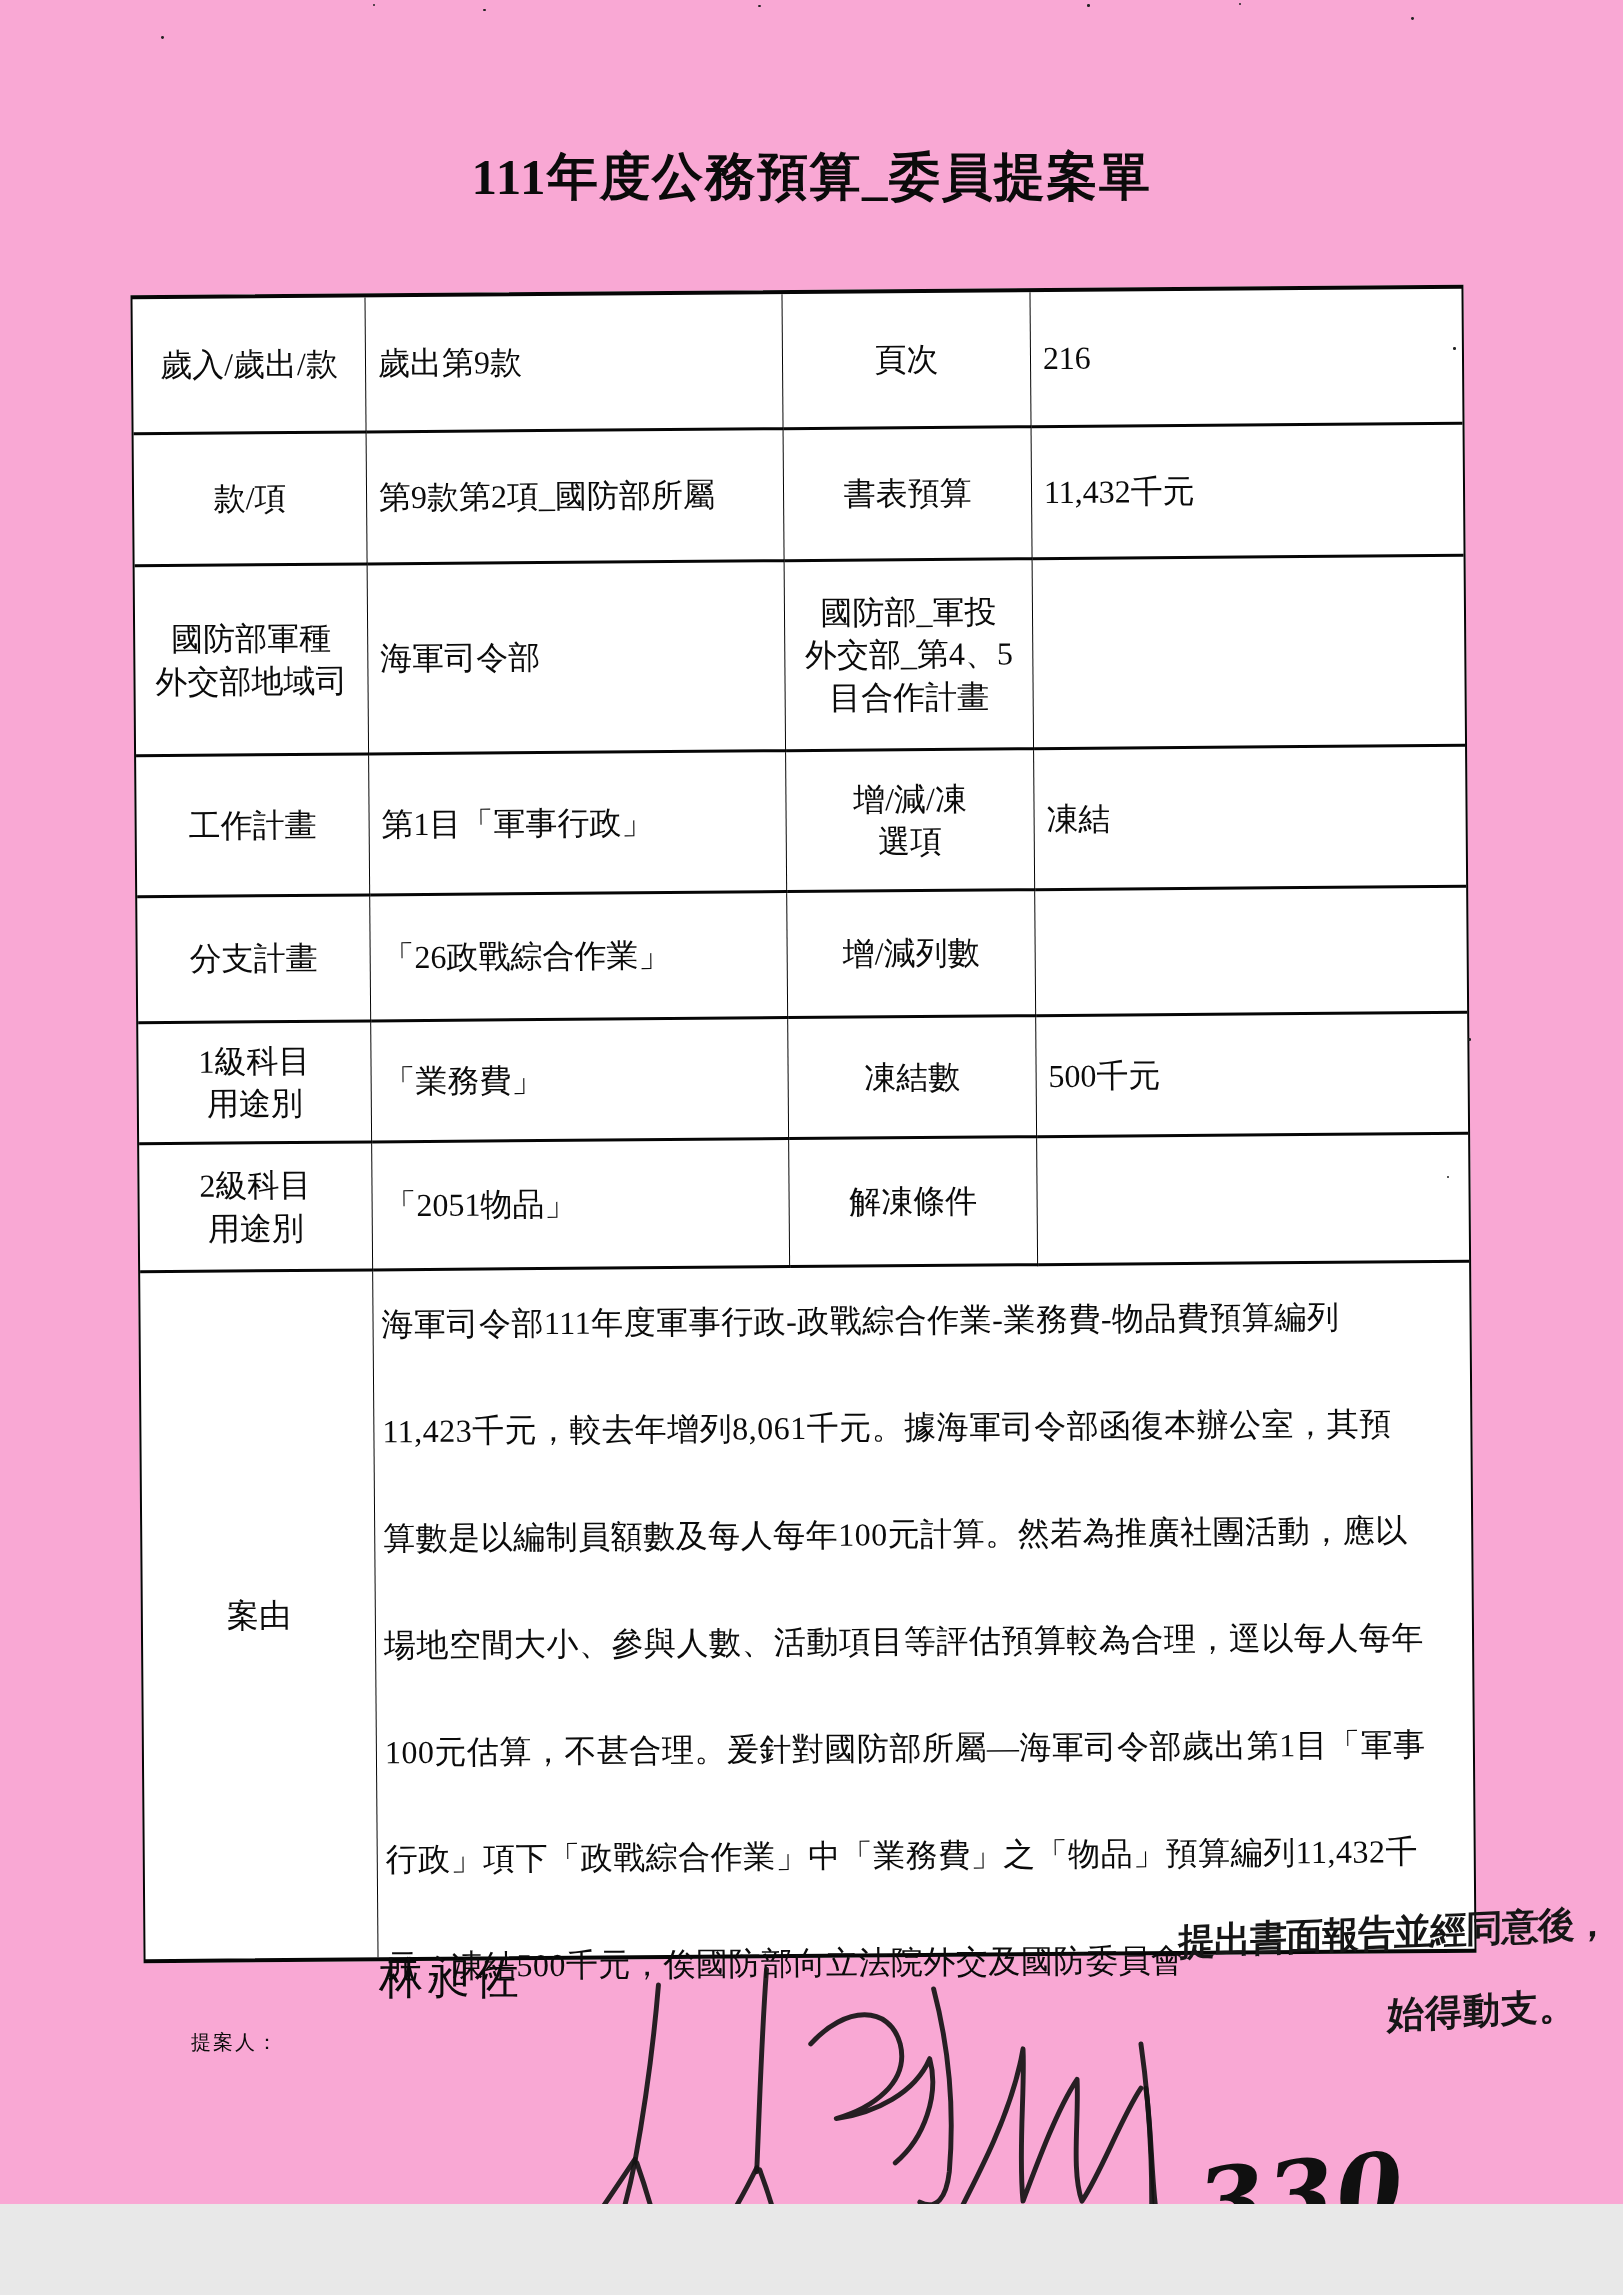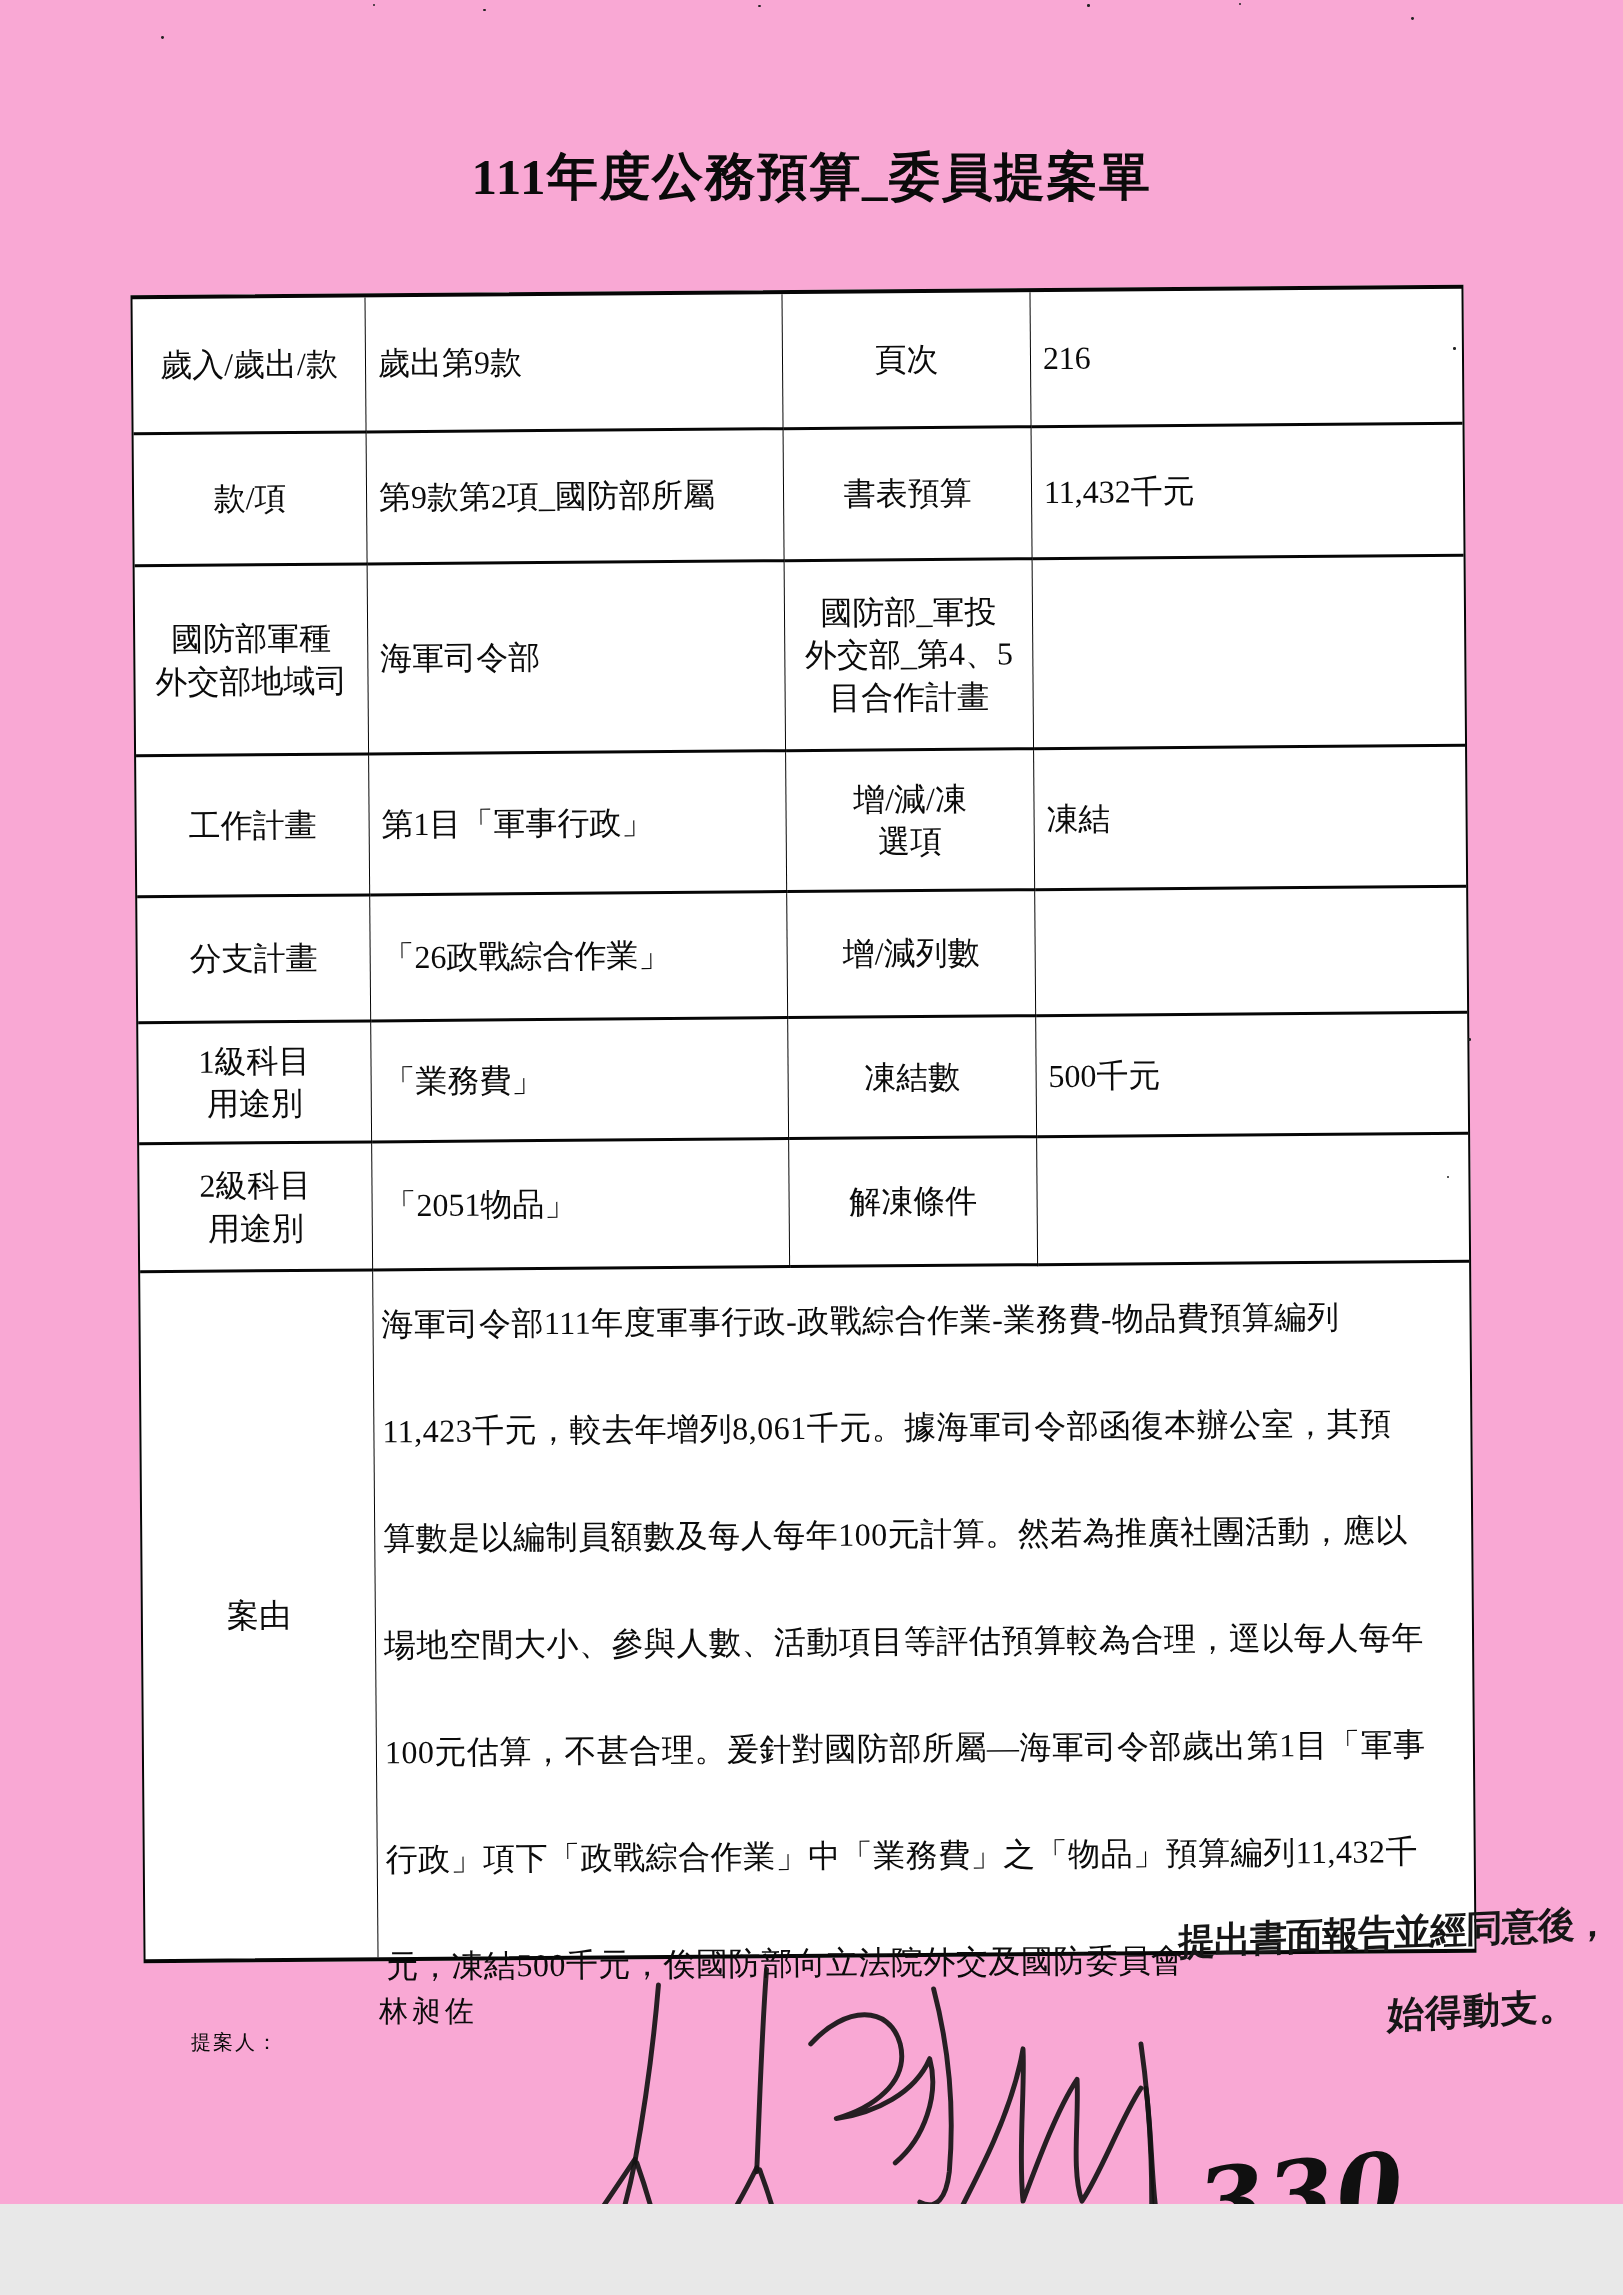--- a/index.html
+++ b/index.html
@@ -52,22 +52,22 @@
     letter-spacing:0.5px;
     padding:0 2.9px 0 7.9px;
     white-space:pre-line;
   }
   
   .proposer{
     position:absolute;top:2029px;left:191px;
     font-size:20px;letter-spacing:2px;white-space:nowrap;
   }
   .proposer-name{
-    position:absolute;top:1992px;left:379px;
-    font-size:29px;letter-spacing:3.9px;white-space:nowrap;
+    position:absolute;top:1949px;left:379px;
+    font-size:44px;letter-spacing:3.9px;white-space:nowrap;
   }
   .page-num{
     position:absolute;top:2214px;left:802px;
     font-size:31px;
   }
   
   .hand{
     font-family:"DejaVu Sans","Liberation Sans",sans-serif;
     font-weight:900;color:#161616;white-space:nowrap;
   }

